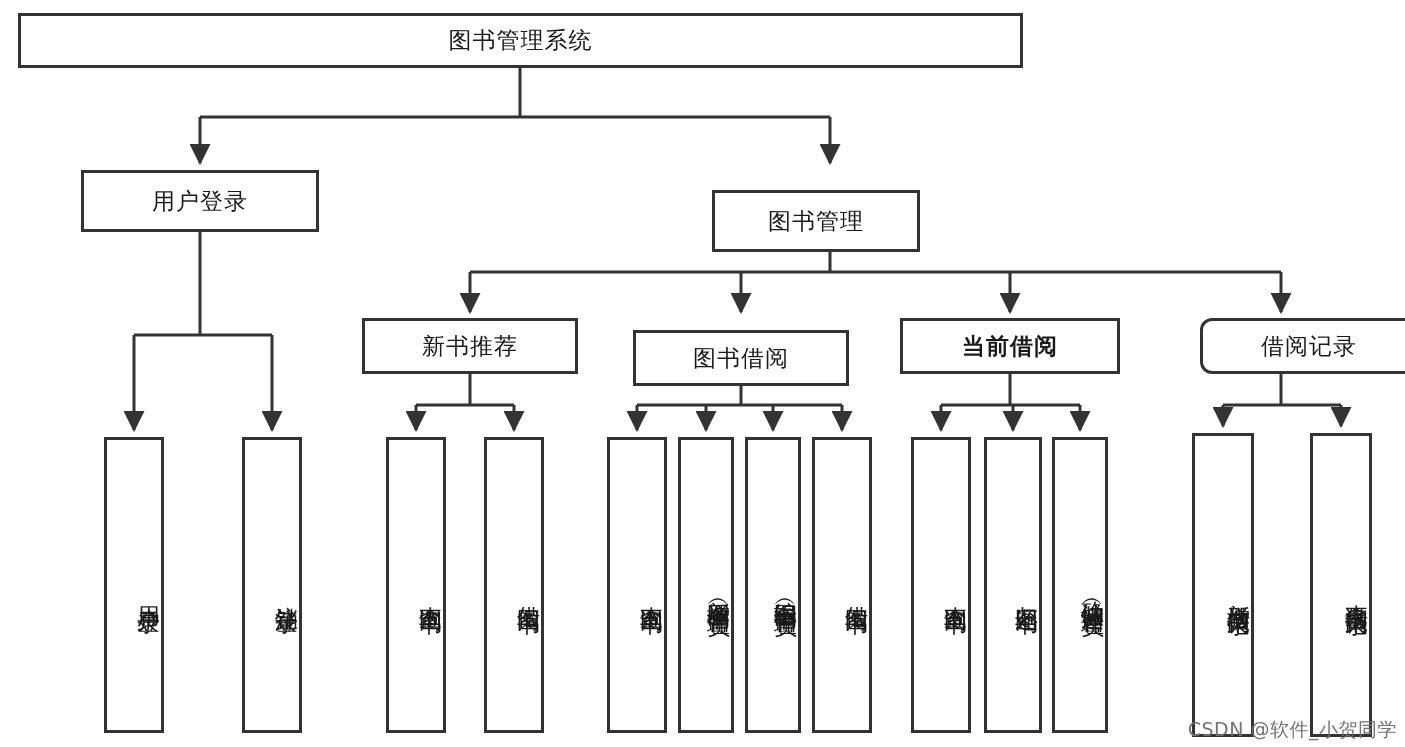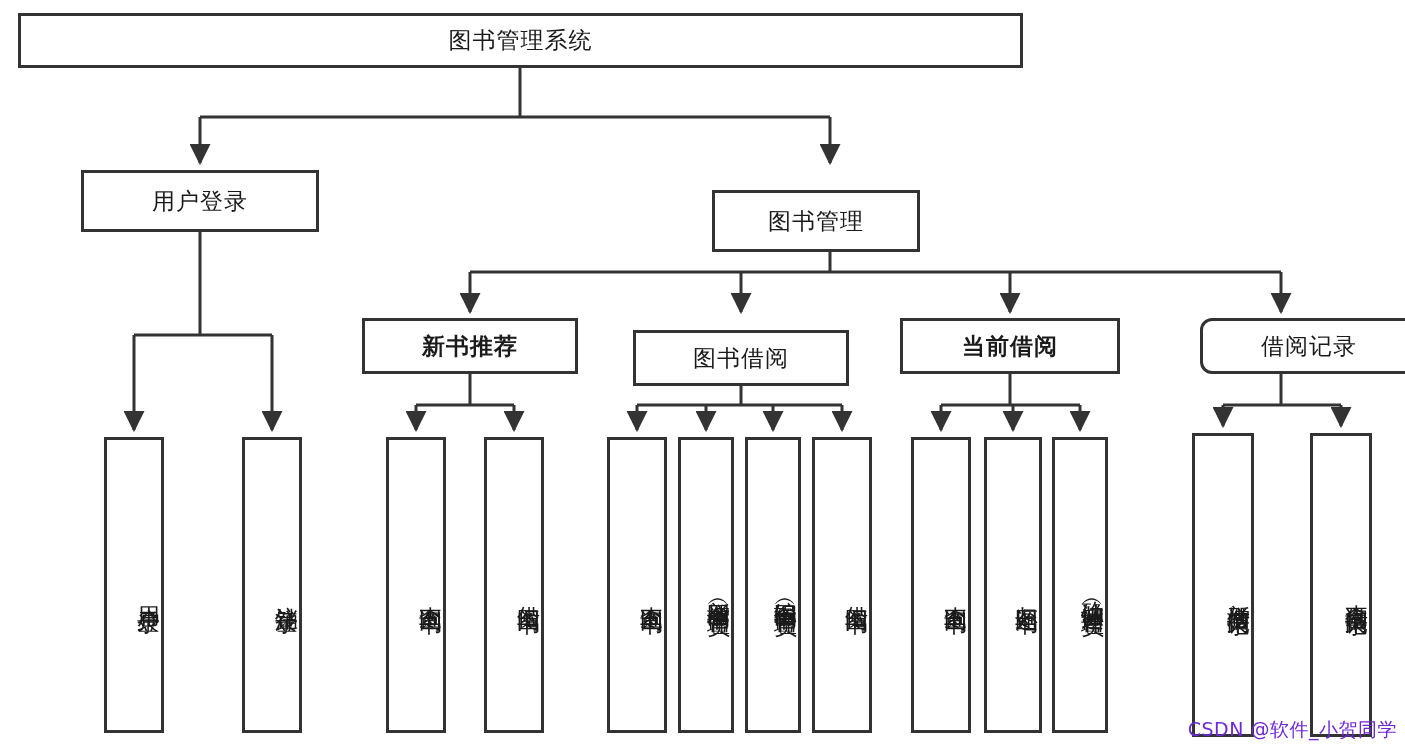--- a/index.html
+++ b/index.html
@@ -52,21 +52,21 @@
   .node.v .vtxt {
     writing-mode: vertical-rl;
     text-orientation: upright;
     display: block;
   }
   .watermark {
     position: absolute;
     right: 8px;
     bottom: 4px;
     font-size: 19px;
-    color: #6d28d9;
+    color: #737373;
     letter-spacing: 0.5px;
     white-space: nowrap;
   }
 </style>
 </head>
 <body>
 
 <div id="canvas">
 
   <svg id="wires" viewBox="0 0 1405 747" xmlns="http://www.w3.org/2000/svg">
@@ -123,21 +123,21 @@
     <span>图书管理系统</span>
   </div>
 
   <div class="node h" style="left:81px; top:170px; width:238px; height:62px;">
     <span>用户登录</span>
   </div>
   <div class="node h" style="left:712px; top:170px; width:208px; height:62px;margin-top:20px;">
     <span>图书管理</span>
   </div>
 
-  <div class="node h" style="left:362px; top:318px; width:216px; height:56px;font-weight:bold;">
+  <div class="node h" style="left:362px; top:318px; width:216px; height:56px;">
     <span>新书推荐</span>
   </div>
   <div class="node h" style="left:633px; top:318px; width:216px; height:56px;margin-top:12px;">
     <span>图书借阅</span>
   </div>
   <div class="node h" style="left:900px; top:318px; width:220px; height:56px;font-weight:bold;">
     <span>当前借阅</span>
   </div>
   <div class="node h" style="left:1200px; top:318px; width:218px; height:56px;border-radius:12px;">
     <span>借阅记录</span>

